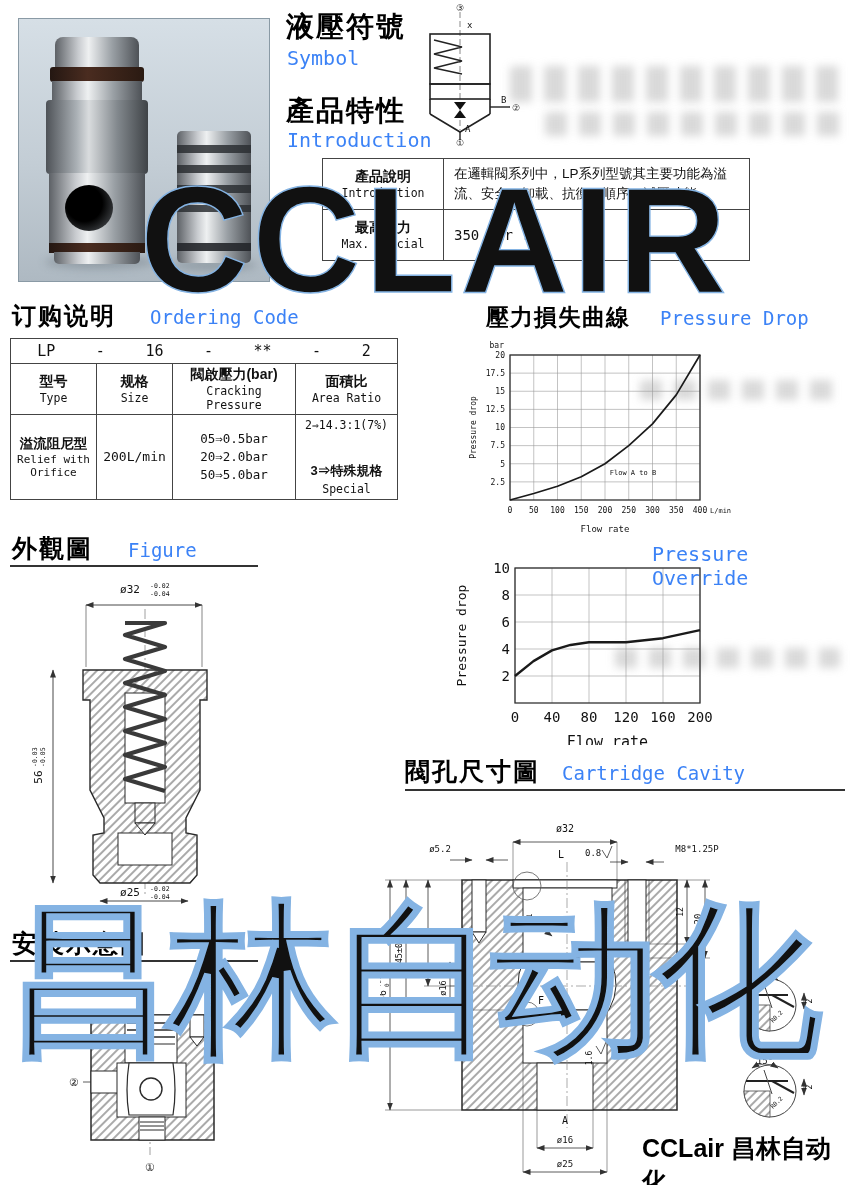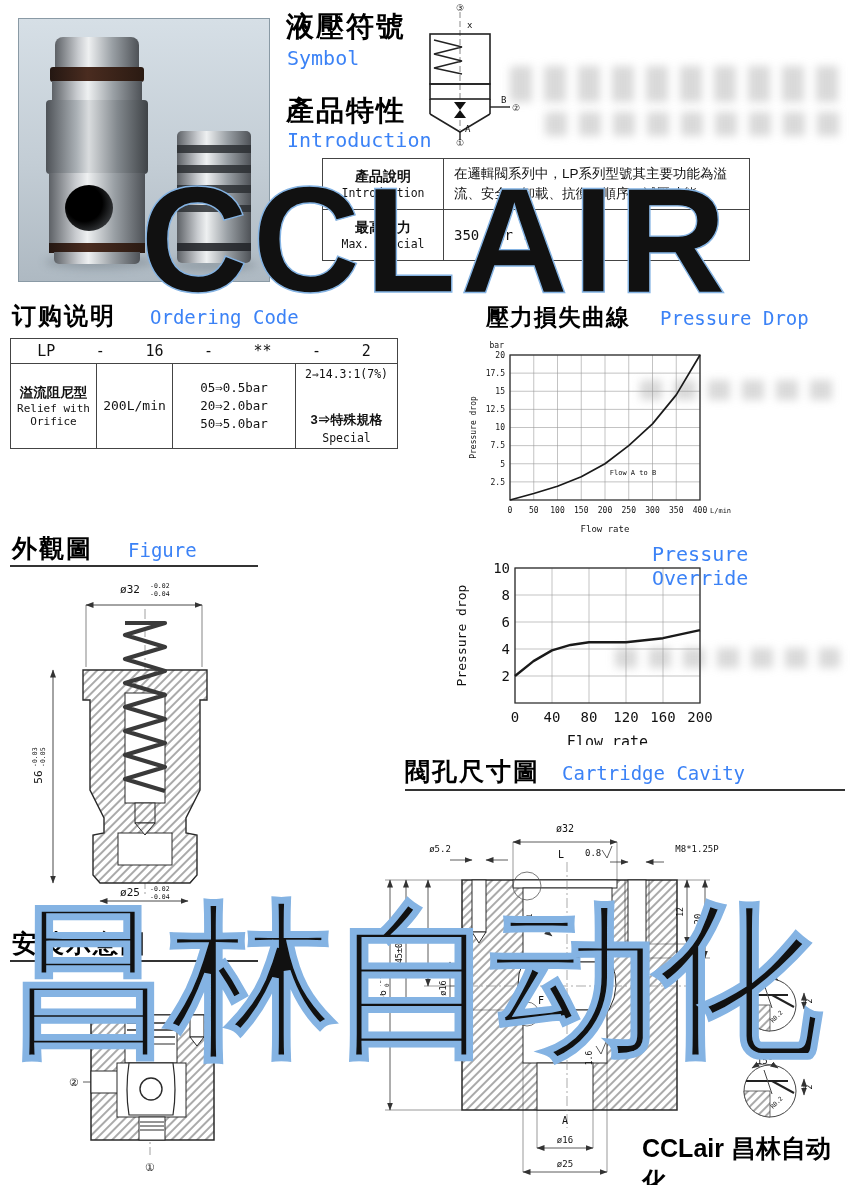--- a/index.html
+++ b/index.html
@@ -147,20 +147,38 @@
           <span>-</span>
           <span>16</span>
           <span>-</span>
           <span>**</span>
           <span>-</span>
           <span>2</span>
         </div>
       </td>
     </tr>
     <tr>
+      <td class="lbl" style="height:42px;">
+        <div class="cz">型号</div>
+        <div class="ce">Type</div>
+      </td>
+      <td class="lbl">
+        <div class="cz">规格</div>
+        <div class="ce">Size</div>
+      </td>
+      <td class="lbl">
+        <div class="cz">閥啟壓力(bar)</div>
+        <div class="ce">Cracking Pressure</div>
+      </td>
+      <td class="lbl">
+        <div class="cz">面積比</div>
+        <div class="ce">Area Ratio</div>
+      </td>
+    </tr>
+    <tr>
       <td class="ordcell" style="height:58px;">
         <div class="cz">溢流阻尼型</div>
         <div class="ce">Relief with</div>
         <div class="ce">Orifice</div>
       </td>
       <td class="mono-s" style="font-size:13px;">200L/min</td>
       <td class="mono-s">
         <div>05⇒0.5bar</div>
         <div>20⇒2.0bar</div>
         <div>50⇒5.0bar</div>

